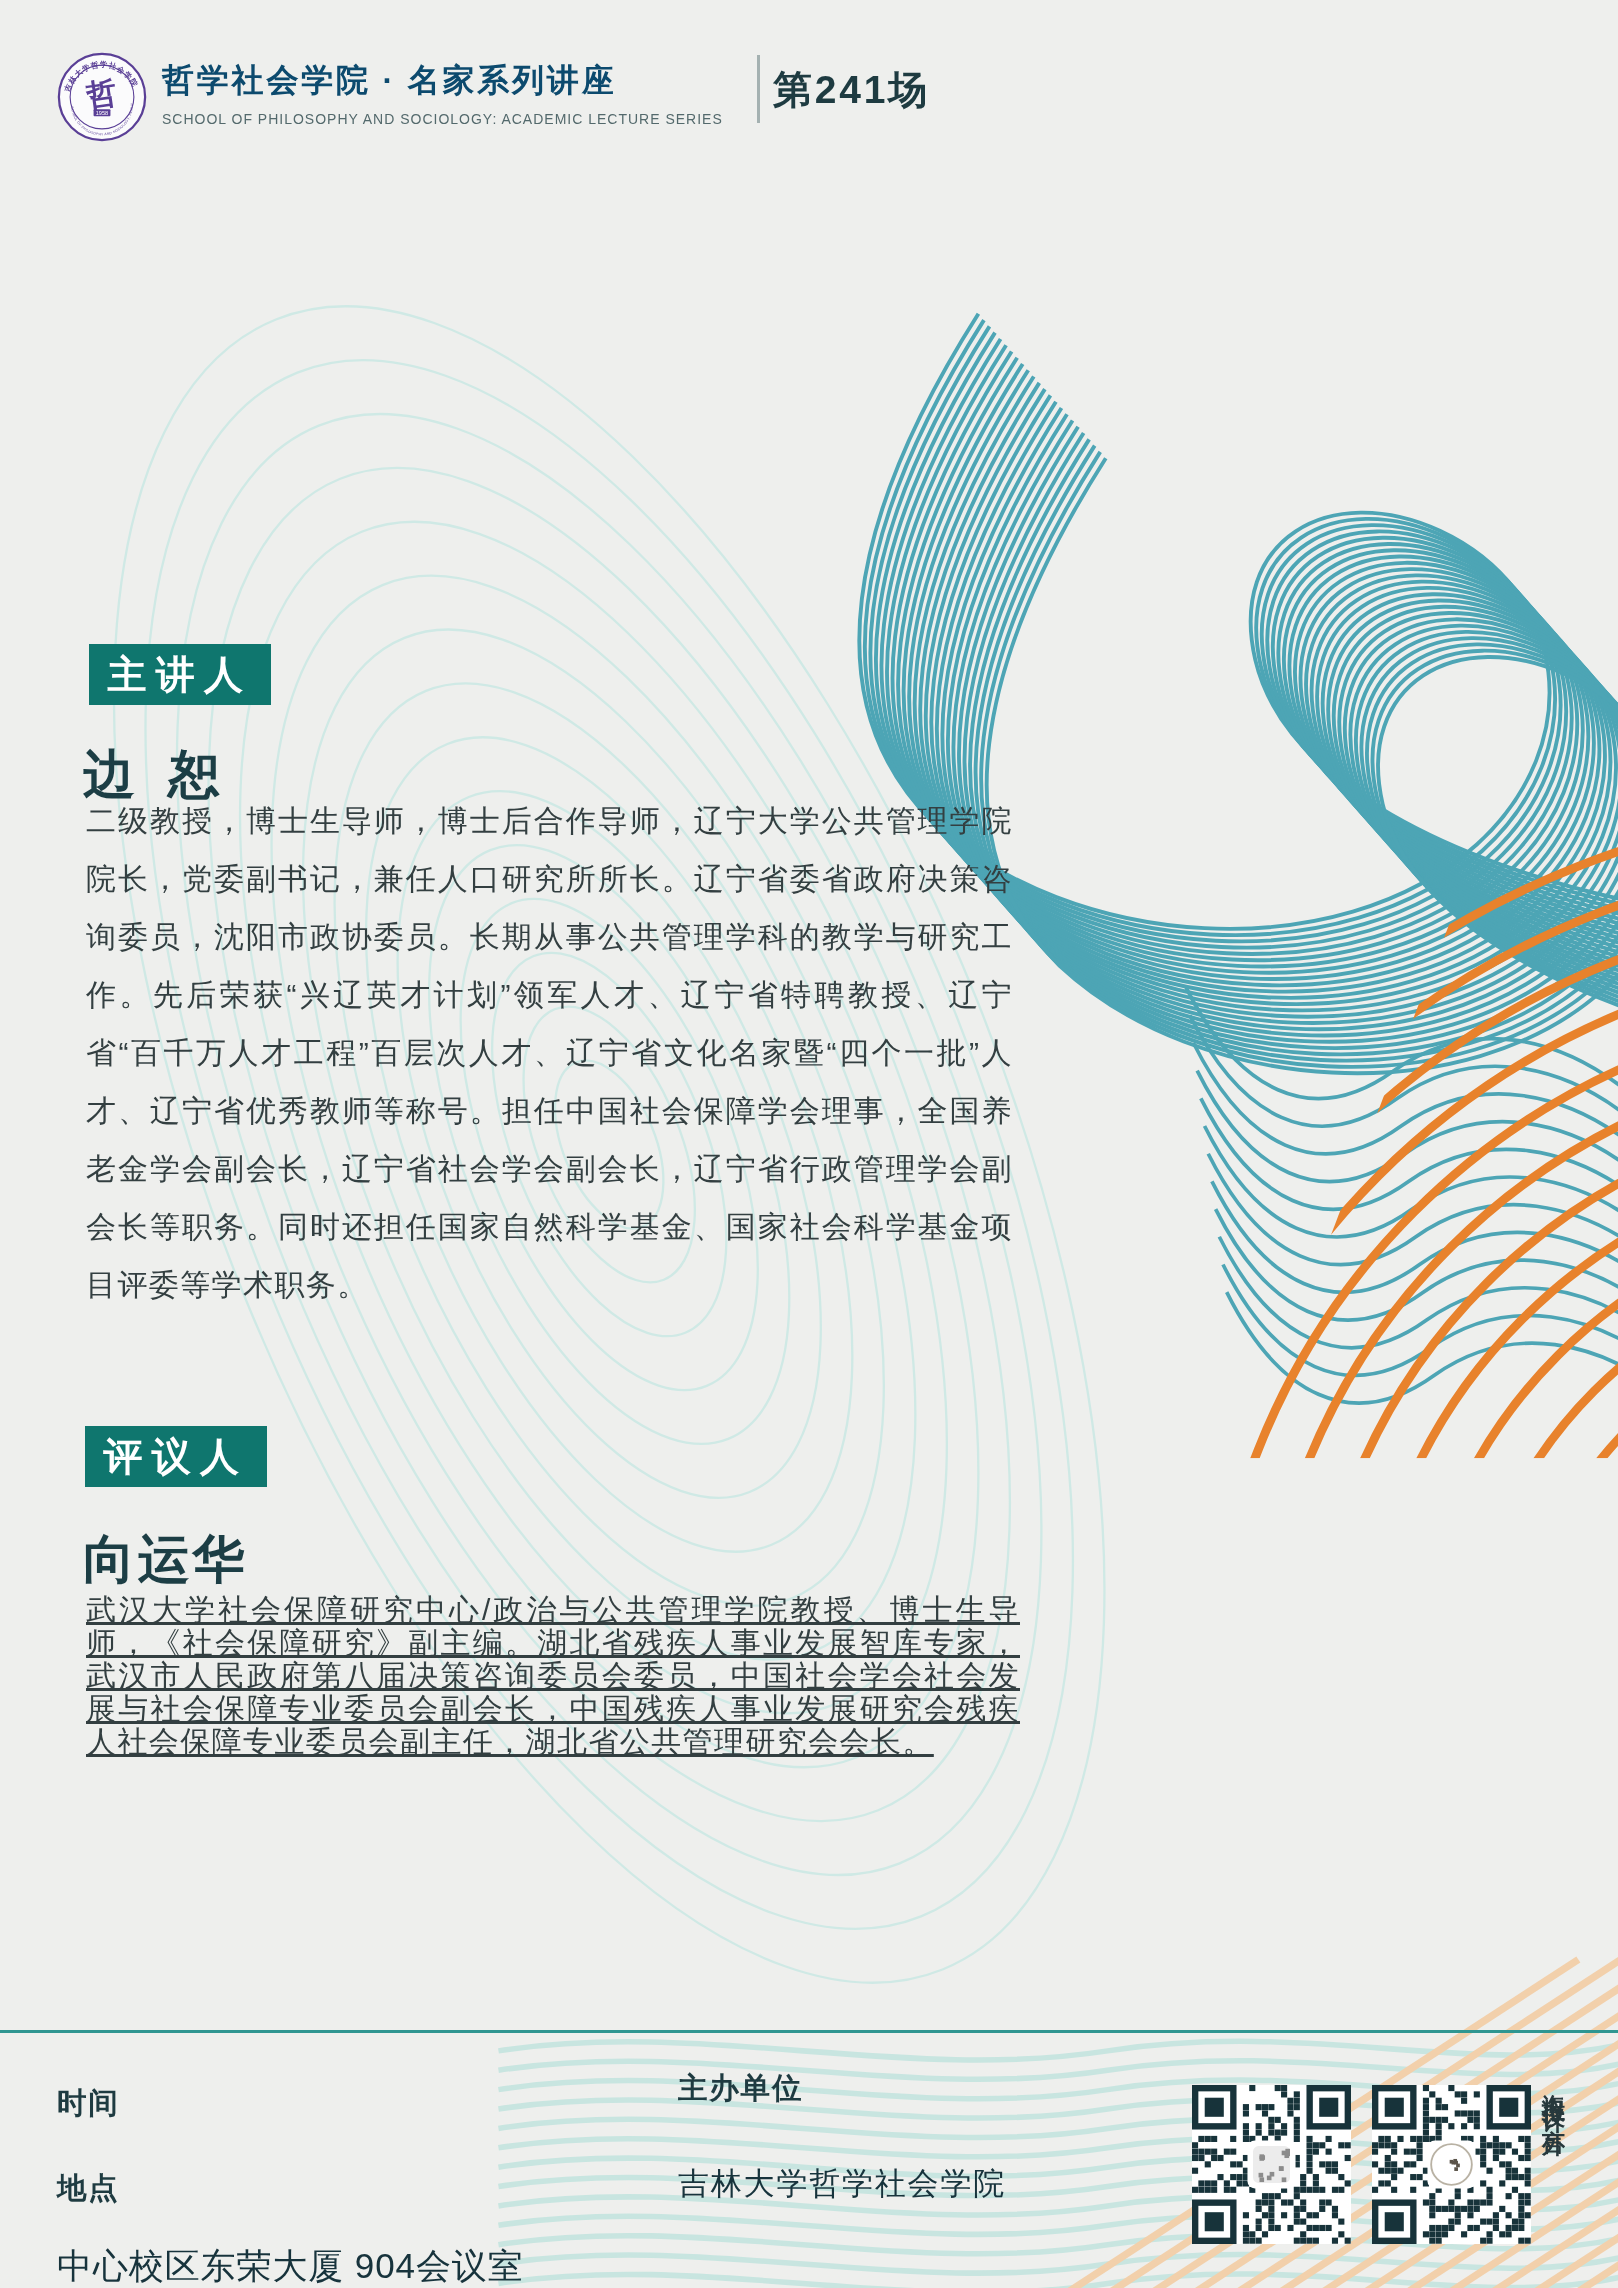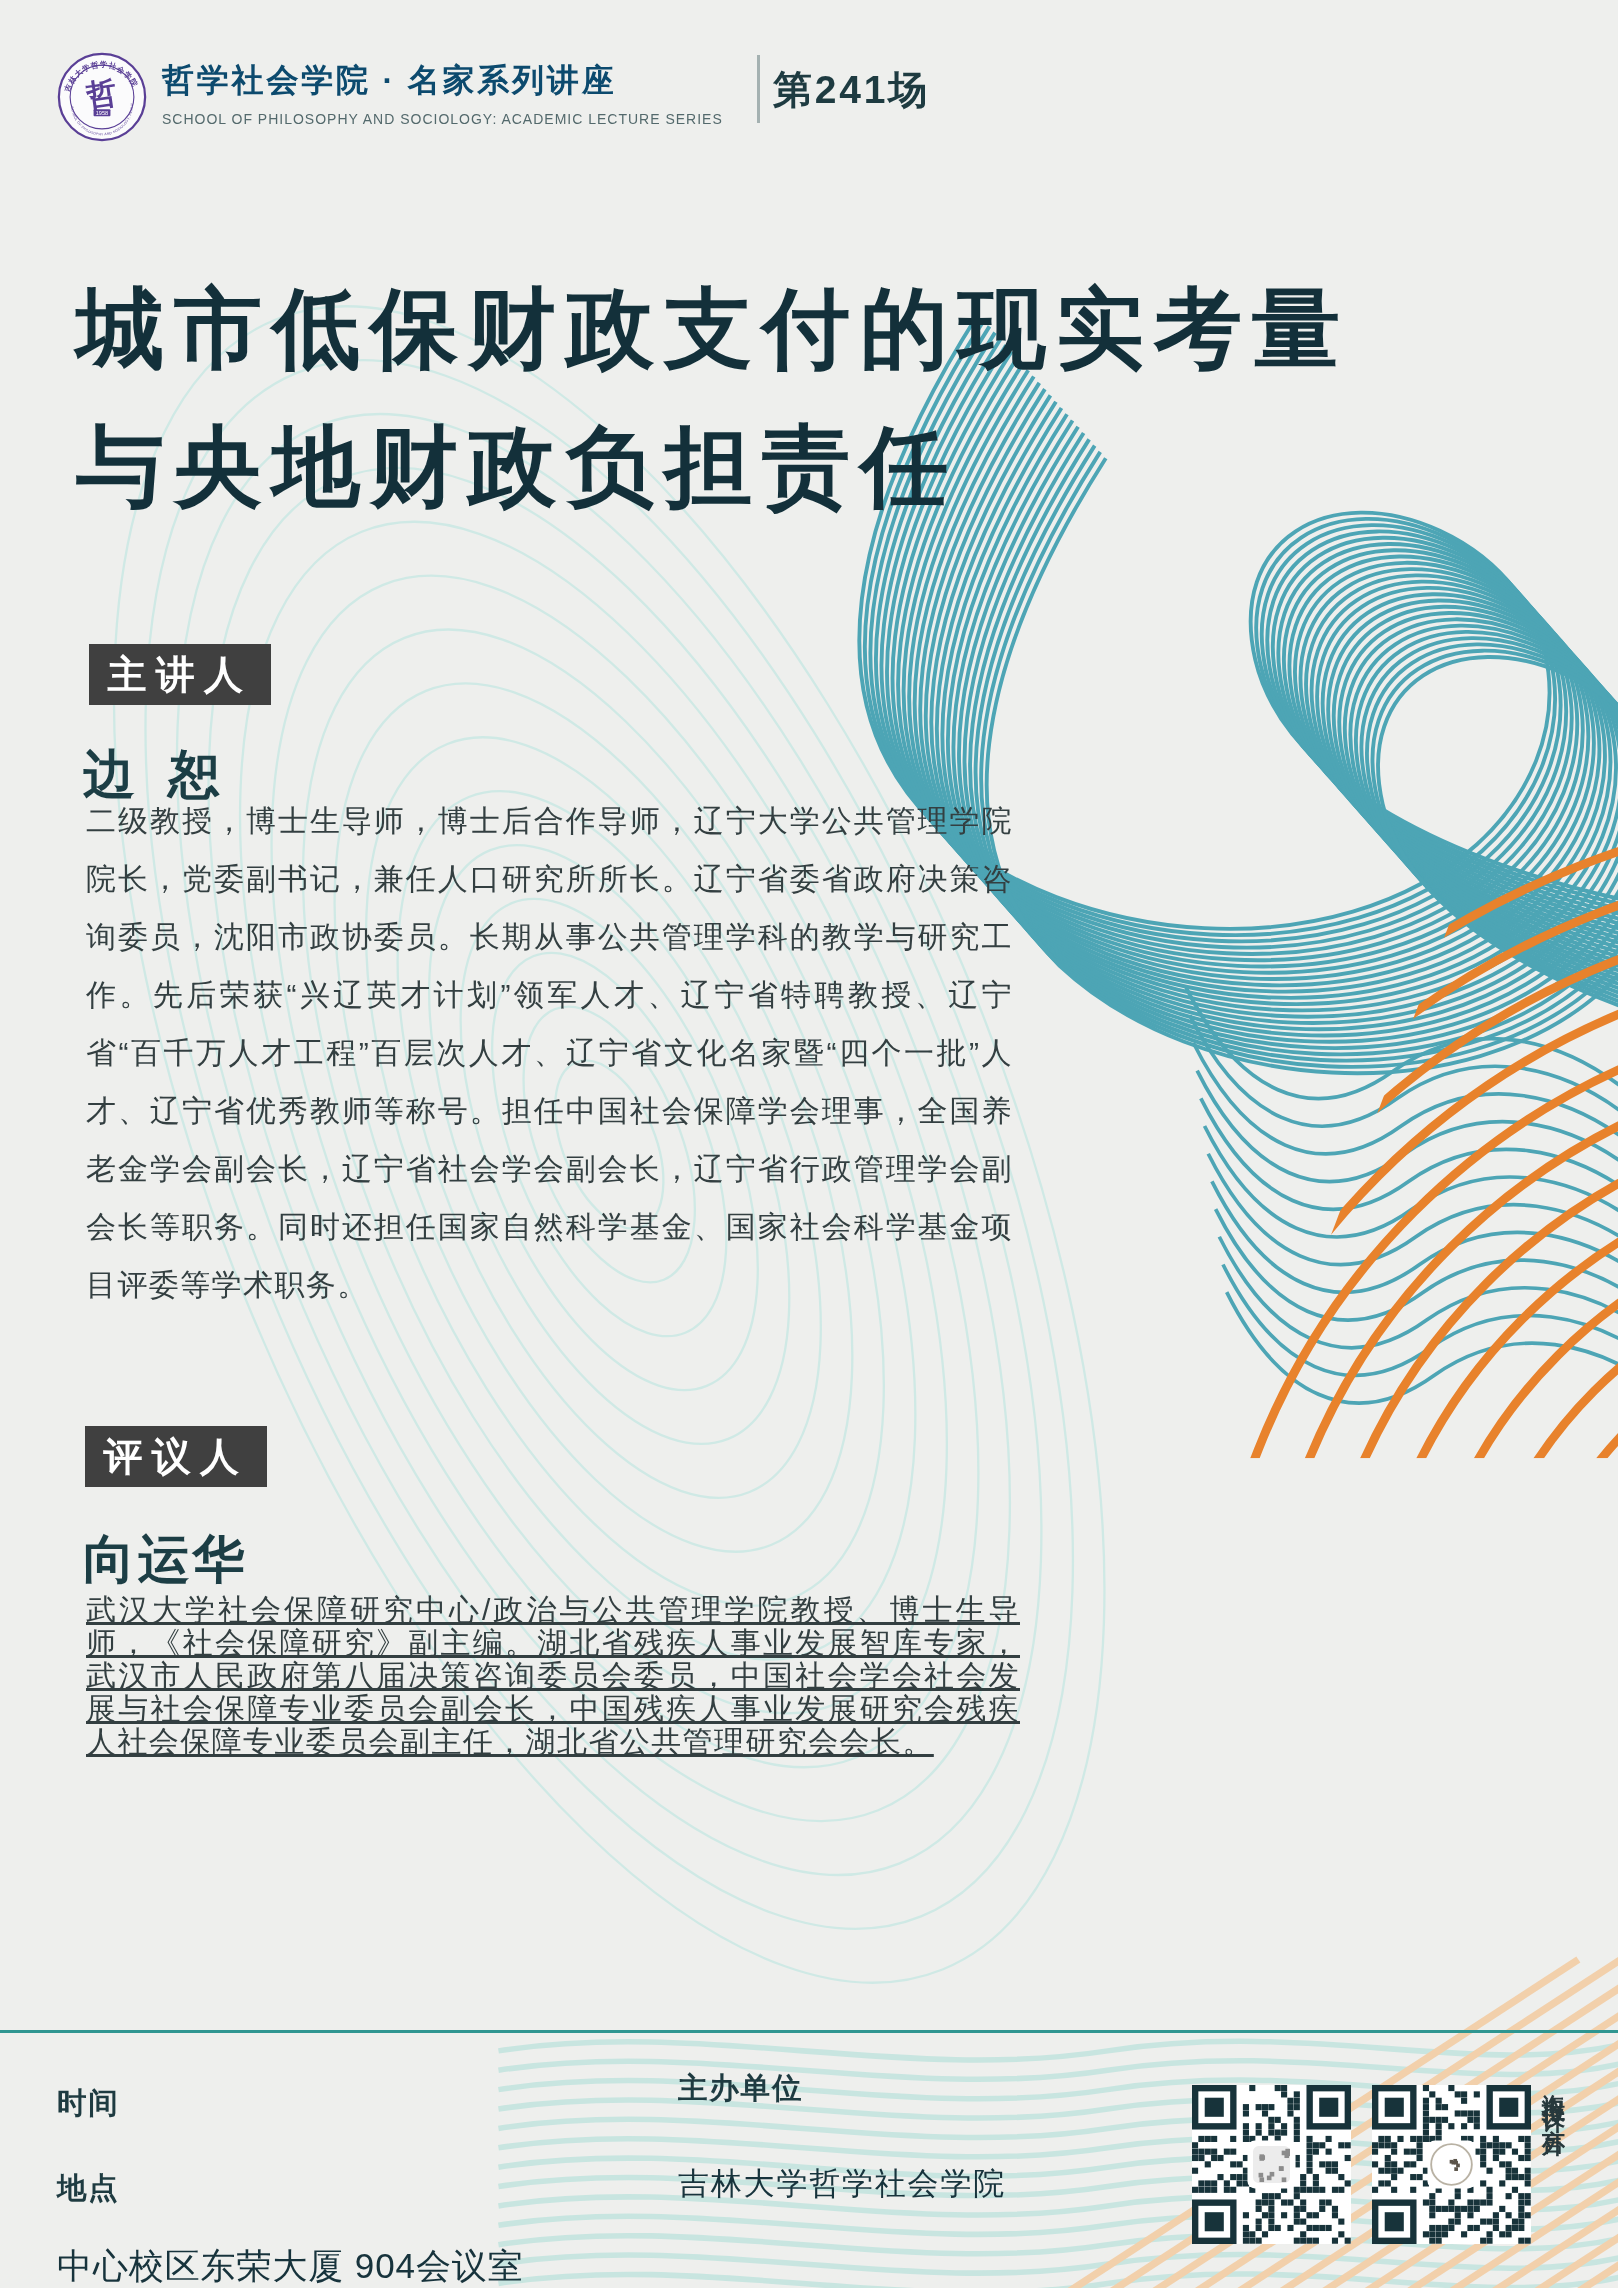--- a/index.html
+++ b/index.html
@@ -18,21 +18,21 @@
   .header-en{font-size:14px;font-weight:500;color:#53696c;letter-spacing:1px;margin-top:8.3px;white-space:nowrap;}
   .header-divider{left:757px;top:55px;width:2.8px;height:68px;background:#a4b1b1;}
   .session{left:773px;top:63px;font-size:39px;font-weight:600;color:#1e3b41;letter-spacing:2.8px;white-space:nowrap;}
 
   
   .lecture-title{left:76px;top:260px;font-size:88px;line-height:138px;font-weight:800;
     color:#13303a;letter-spacing:10px;white-space:nowrap;}
 
   
   .role-badge{height:61px;display:inline-flex;align-items:center;justify-content:center;
-    padding:0 18.5px;background:#404040;color:#ffffff;font-size:39px;font-weight:600;letter-spacing:9.2px;}
+    padding:0 18.5px;background:#0f766e;color:#ffffff;font-size:39px;font-weight:600;letter-spacing:9.2px;}
   .badge-speaker{left:89px;top:644px;}
   .badge-commentator{left:85px;top:1426px;}
   .person-name{font-weight:800;color:#1c3e45;white-space:nowrap;}
   .name-speaker{left:83px;top:740px;font-size:52px;letter-spacing:33px;}
   .name-commentator{left:83px;top:1525px;font-size:52px;letter-spacing:2.8px;}
   .bio{color:#333f41;font-size:30px;letter-spacing:1.4px;text-align:justify;font-weight:400;}
   .bio-speaker{left:86px;top:792px;width:927px;line-height:58px;}
   .bio-commentator{left:86px;top:1593px;width:934px;line-height:33px;text-decoration:underline;}
 
   
@@ -176,24 +176,20 @@
     </svg>
   </div>
 
   <div class="layer header-text">
     <div class="header-cn">哲学社会学院 · 名家系列讲座</div>
     <div class="header-en">SCHOOL OF PHILOSOPHY AND SOCIOLOGY: ACADEMIC LECTURE SERIES</div>
   </div>
   <div class="layer header-divider"></div>
   <div class="layer session">第241场</div>
 
-  <div class="layer lecture-title">
-    <div>城市低保财政支付的现实考量</div>
-    <div>与央地财政负担责任</div>
-  </div>
 
   <div class="layer role-badge badge-speaker">主讲人</div>
   <div class="layer person-name name-speaker">边恕</div>
   <div class="layer bio bio-speaker">二级教授，博士生导师，博士后合作导师，辽宁大学公共管理学院院长，党委副书记，兼任人口研究所所长。辽宁省委省政府决策咨询委员，沈阳市政协委员。长期从事公共管理学科的教学与研究工作。先后荣获“兴辽英才计划”领军人才、辽宁省特聘教授、辽宁省“百千万人才工程”百层次人才、辽宁省文化名家暨“四个一批”人才、辽宁省优秀教师等称号。担任中国社会保障学会理事，全国养老金学会副会长，辽宁省社会学会副会长，辽宁省行政管理学会副会长等职务。同时还担任国家自然科学基金、国家社会科学基金项目评委等学术职务。</div>
 
   <div class="layer role-badge badge-commentator">评议人</div>
   <div class="layer person-name name-commentator">向运华</div>
   <div class="layer bio bio-commentator">武汉大学社会保障研究中心/政治与公共管理学院教授、博士生导师，《社会保障研究》副主编。湖北省残疾人事业发展智库专家，武汉市人民政府第八届决策咨询委员会委员，中国社会学会社会发展与社会保障专业委员会副会长，中国残疾人事业发展研究会残疾人社会保障专业委员会副主任，湖北省公共管理研究会会长。</div>
 
   <div class="layer footer-divider"></div>

